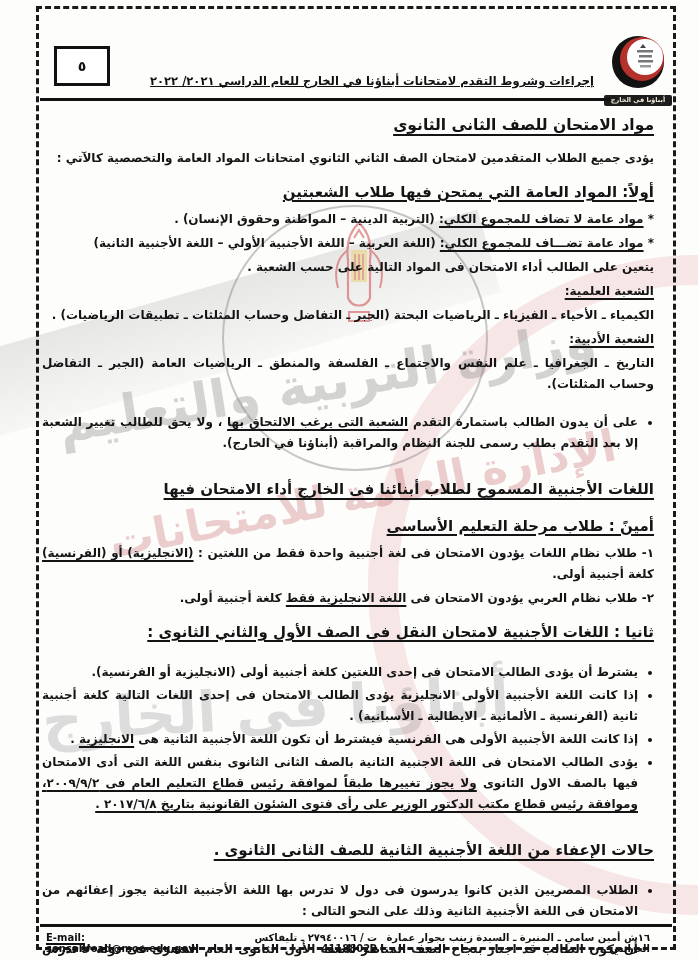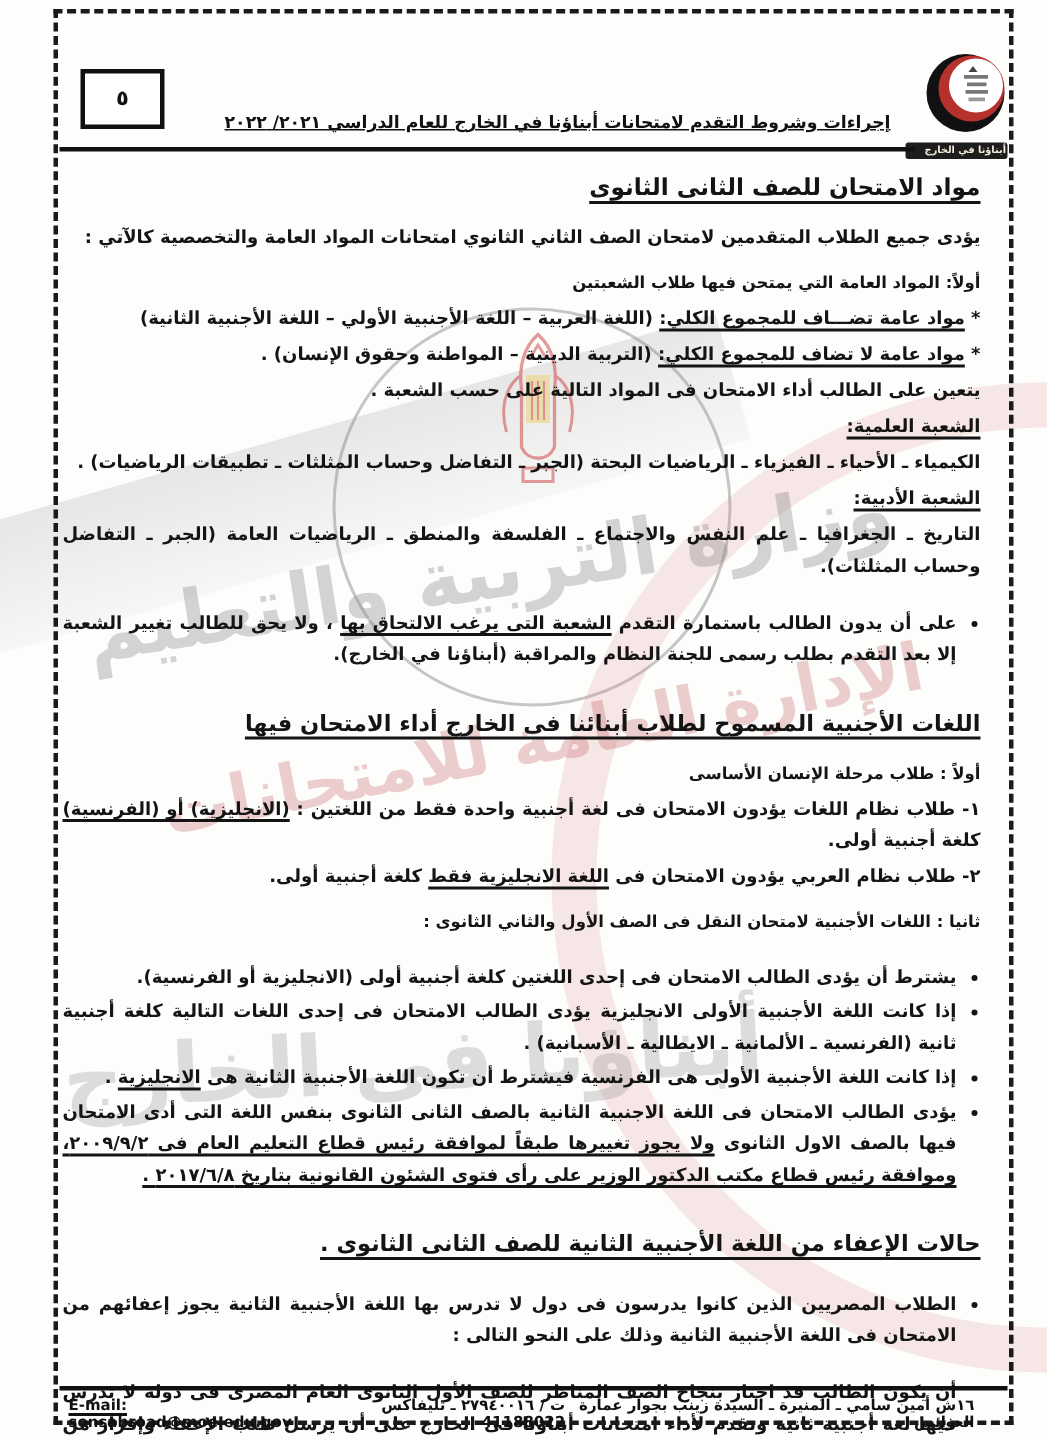--- a/index.html
+++ b/index.html
@@ -10,28 +10,28 @@
   .wm{position:absolute;pointer-events:none;white-space:nowrap;font-weight:700;z-index:0;}
   .wm-seal-ring{position:absolute;top:205px;left:222px;width:262px;height:262px;border:2px solid rgba(130,130,130,.45);border-radius:50%;z-index:0;}
   .wm-sash{position:absolute;top:285px;left:-60px;width:560px;height:86px;background:linear-gradient(180deg,rgba(150,150,150,.22),rgba(190,190,190,.10));transform:rotate(-16deg);z-index:0;}
   .wm-red-ring{position:absolute;top:255px;left:368px;width:600px;height:600px;border:30px solid rgba(214,120,120,.17);border-radius:50%;z-index:0;}
   .wm-ministry{top:352px;left:55px;font-size:52px;color:#8a8a8a;opacity:.36;transform:rotate(-9deg);}
   .wm-exams{top:468px;left:105px;font-size:44px;color:#c05555;opacity:.28;transform:rotate(-11deg);}
   .wm-sons{top:676px;left:42px;font-size:56px;color:#9a9a9a;opacity:.32;transform:rotate(-3deg);}
   .wm-eagle{position:absolute;top:220px;left:328px;z-index:0;opacity:.55;}
   
   .page-box{position:absolute;top:46px;left:54px;width:50px;height:34px;border:3px solid #111;display:flex;align-items:center;justify-content:center;font-size:14px;font-weight:700;color:#111;z-index:4;background:#fff;}
-  .logo{position:absolute;top:34px;right:26px;width:68px;z-index:4;text-align:right;}
+  .logo{position:absolute;top:34px;right:26px;width:68px;z-index:4;text-align:center;}
   .logo-label{margin-top:1px;background:#1d1d1d;color:#f3e9d8;font-size:6.5px;font-weight:700;padding:2px 1px;border-radius:2px;line-height:1;}
   .header-title{position:absolute;top:74px;right:104px;font-size:11.5px;font-weight:700;color:#111;z-index:4;text-decoration:underline;}
   .header-rule{position:absolute;top:98px;left:40px;right:88px;height:2.5px;background:#111;z-index:4;}
   
   .content{position:absolute;top:110px;right:44px;left:42px;z-index:2;color:#141414;font-weight:700;font-size:12px;line-height:1.75;text-align:justify;}
   .t-main{font-size:15.5px;text-decoration:underline;text-decoration-thickness:2px;text-underline-offset:4px;margin:2px 0 9px 0;}
-  .h-sec{font-size:11px;text-decoration-thickness:1.5px;text-underline-offset:3px;margin:10px 0 4px 0;}
+  .h-sec{font-size:15px;text-decoration:underline;text-decoration-thickness:1.5px;text-underline-offset:3px;margin:10px 0 4px 0;}
   .t-big{font-size:15px;text-decoration:underline;text-decoration-thickness:2px;text-underline-offset:4px;margin:22px 0 6px 0;}
   p{margin:3px 0;}
   .u{text-decoration:underline;text-decoration-thickness:1.5px;text-underline-offset:3px;}
   .lbl{text-decoration:underline;text-decoration-thickness:1.5px;text-underline-offset:3px;}
   ul{margin:17px 0;padding-right:16px;}
   li{margin:2px 0;}
   .cont{margin-right:16px;}
   
   .footer-rule{position:absolute;left:40px;right:26px;top:924px;height:2.5px;background:#111;z-index:4;}
   .footer-row{position:absolute;top:932px;right:48px;left:46px;display:flex;justify-content:space-between;align-items:center;font-size:10px;font-weight:700;color:#111;z-index:4;}
@@ -82,35 +82,35 @@
 
   <div class="header-title">إجراءات وشروط التقدم لامتحانات أبناؤنا في الخارج للعام الدراسي ٢٠٢١/ ٢٠٢٢</div>
   <div class="header-rule"></div>
 
   <div class="content">
 
     <div class="t-main">مواد الامتحان للصف الثانى الثانوى</div>
     <p>يؤدى جميع الطلاب المتقدمين لامتحان الصف الثاني الثانوي امتحانات المواد العامة والتخصصية كالآتي :</p>
 
     <div class="h-sec">أولاً: المواد العامة التي يمتحن فيها طلاب الشعبتين</div>
+    <p><span>* </span><span class="u">مواد عامة لا تضاف للمجموع الكلي:</span><span> (التربية الدينية – المواطنة وحقوق الإنسان) .</span></p>
     <p><span>* </span><span class="u">مواد عامة تضـــاف للمجموع الكلي:</span><span> (اللغة العربية – اللغة الأجنبية الأولي – اللغة الأجنبية الثانية)</span></p>
-    <p><span>* </span><span class="u">مواد عامة لا تضاف للمجموع الكلي:</span><span> (التربية الدينية – المواطنة وحقوق الإنسان) .</span></p>
 
     <p>يتعين على الطالب أداء الامتحان فى المواد التالية على حسب الشعبة .</p>
     <div class="lbl">الشعبة العلمية:</div>
     <p>الكيمياء ـ الأحياء ـ الفيزياء ـ الرياضيات البحتة (الجبر ـ التفاضل وحساب المثلثات ـ تطبيقات الرياضيات) .</p>
     <div class="lbl">الشعبة الأدبية:</div>
     <p>التاريخ ـ الجغرافيا ـ علم النفس والاجتماع ـ الفلسفة والمنطق ـ الرياضيات العامة (الجبر ـ التفاضل وحساب المثلثات).</p>
     <ul>
       <li><span>على أن يدون الطالب باستمارة التقدم </span><span class="u">الشعبة التى يرغب الالتحاق بها</span><span> ، ولا يحق للطالب تغيير الشعبة إلا بعد التقدم بطلب رسمى للجنة النظام والمراقبة (أبناؤنا في الخارج).</span></li>
     </ul>
 
     <div class="t-big">اللغات الأجنبية المسموح لطلاب أبنائنا فى الخارج أداء الامتحان فيها</div>
 
-    <div class="h-sec">أولاً :  طلاب مرحلة الإنسان الأساسى</div>
+    <div class="h-sec">أمينً :  طلاب مرحلة التعليم الأساسى</div>
     <p><span>١- طلاب نظام اللغات يؤدون الامتحان فى لغة أجنبية واحدة فقط من اللغتين : </span><span class="u">(الانجليزية) أو (الفرنسية)</span><span> كلغة أجنبية أولى.</span></p>
     <p><span>٢- طلاب نظام العربي يؤدون الامتحان فى </span><span class="u">اللغة الانجليزية فقط</span><span> كلغة أجنبية أولى.</span></p>
 
     <div class="h-sec">ثانيا : اللغات الأجنبية لامتحان النقل فى الصف الأول والثاني الثانوى :</div>
     <ul>
       <li>يشترط أن يؤدى الطالب الامتحان فى إحدى اللغتين كلغة أجنبية أولى (الانجليزية أو الفرنسية).</li>
       <li>إذا كانت اللغة الأجنبية الأولى الانجليزية يؤدى الطالب الامتحان فى إحدى اللغات التالية كلغة أجنبية ثانية (الفرنسية ـ الألمانية ـ الايطالية ـ الأسبانية) .</li>
       <li><span>إذا كانت اللغة الأجنبية الأولى هى الفرنسية فيشترط أن تكون اللغة الأجنبية الثانية هى </span><span class="u">الانجليزية</span><span> .</span></li>
       <li><span>يؤدى الطالب الامتحان فى اللغة الاجنبية الثانية بالصف الثانى الثانوى بنفس اللغة التى أدى الامتحان فيها بالصف الاول الثانوى </span><span class="u">ولا يجوز تغييرها طبقاً لموافقة رئيس قطاع التعليم العام فى ٢٠٠٩/٩/٢، وموافقة رئيس قطاع مكتب الدكتور الوزير على رأى فتوى الشئون القانونية بتاريخ ٢٠١٧/٦/٨ .</span></li>
     </ul>

